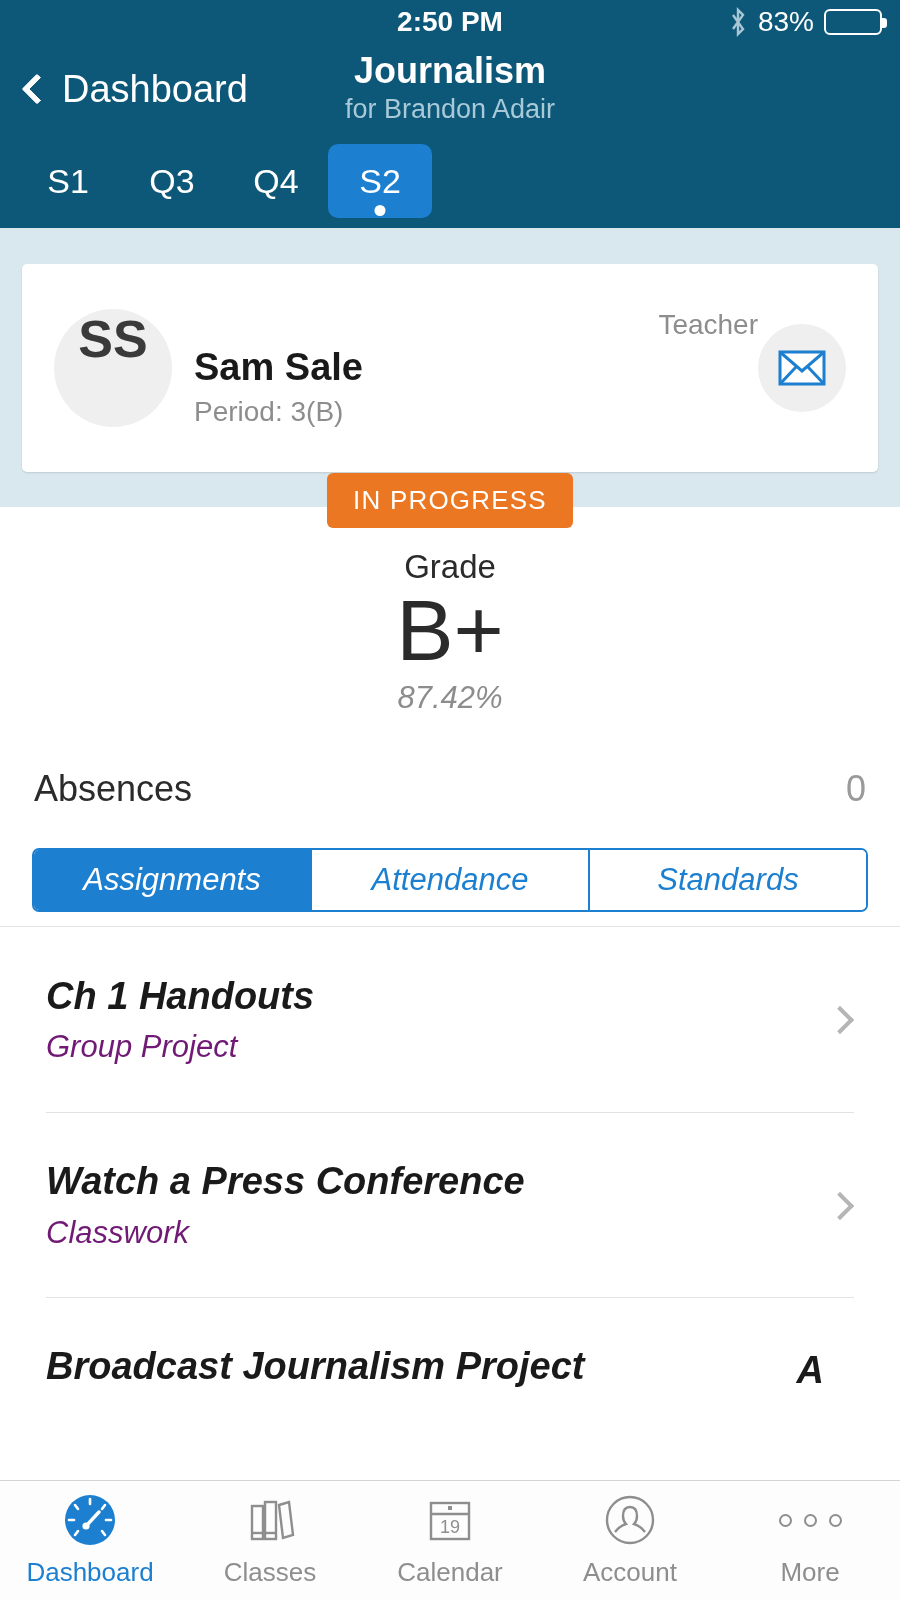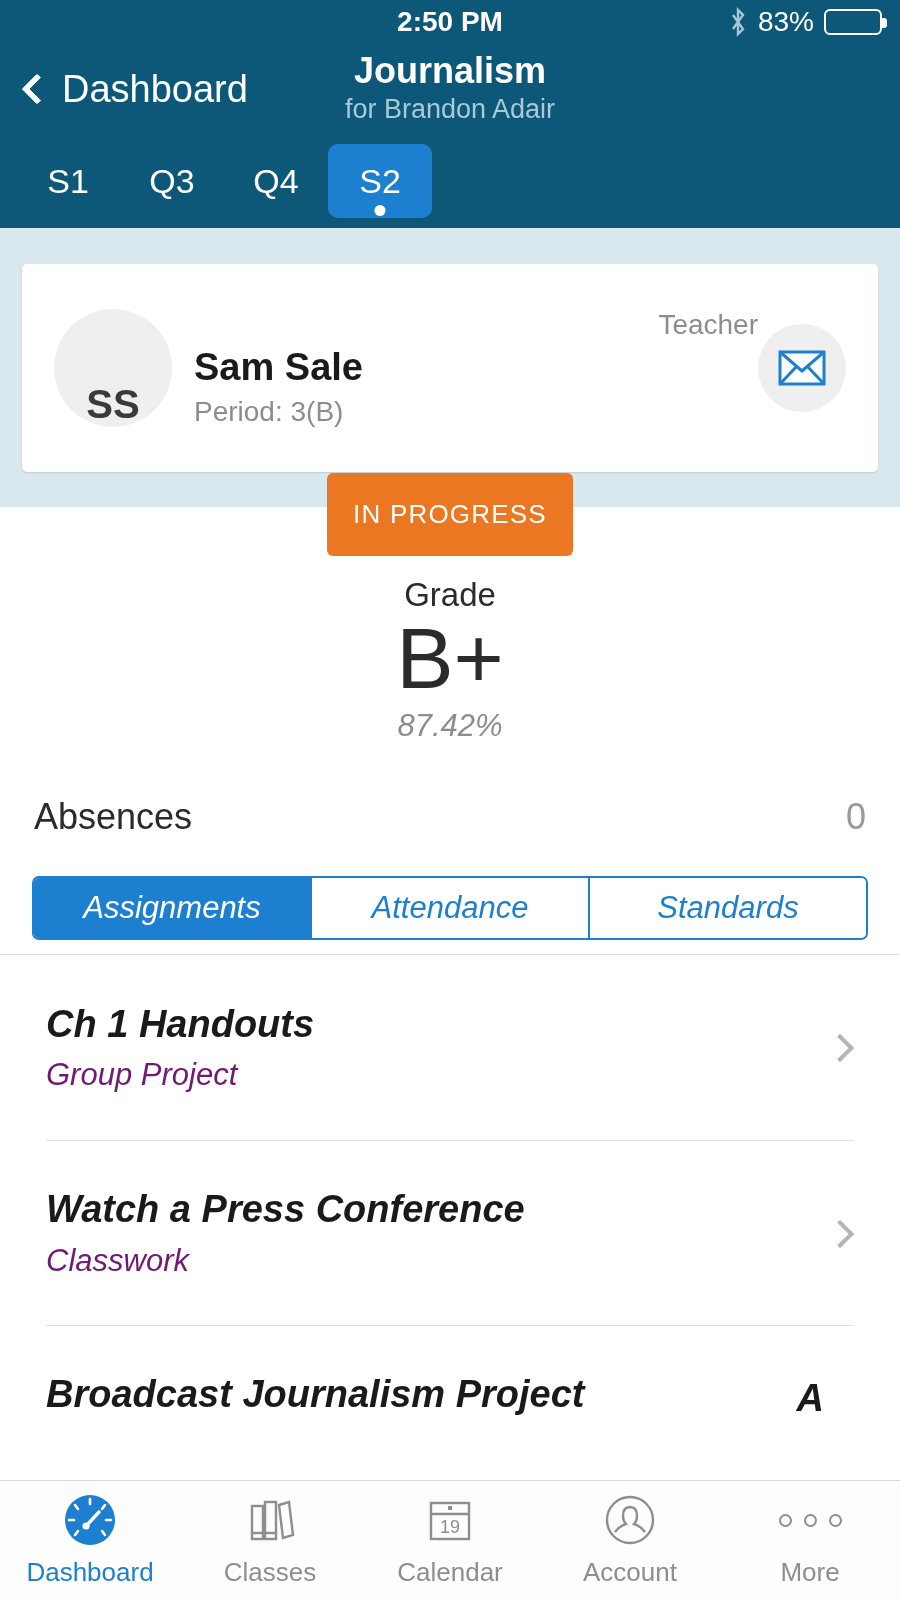--- a/index.html
+++ b/index.html
@@ -64,34 +64,34 @@
   .term.active:after { content:""; position: absolute; bottom: 2px;
           left: 50%; transform: translateX(-50%);
           width: 11px; height: 11px; border-radius: 50%; background: #fff; }
 
   
   .band { background: #d9e8ee; padding: 36px 22px 0 22px; height: 279px; }
   .card { background: #fff; border-radius: 5px; height: 208px;
           display: flex; align-items: center; padding: 0 32px;
           box-shadow: 0 1px 2px rgba(0,0,0,.12); }
   .avatar { width: 118px; height: 118px; border-radius: 50%; background: #efefef;
-            display: flex; align-items: flex-end; justify-content: center;
-            color: #3a3a3a; font-size: 40px; font-weight: bold; flex: 0 0 auto; }
+            display: flex; align-items: flex-start; justify-content: center;
+            color: #3a3a3a; font-size: 52px; font-weight: bold; flex: 0 0 auto; }
   .tinfo { margin-left: 22px; flex: 1; }
   .t-role { color: #8d8d8d; font-size: 28px; line-height: 1.35; text-align: right; }
   .t-name { color: #1a1a1a; font-size: 38px; font-weight: bold; line-height: 1.3; }
   .t-period { color: #8d8d8d; font-size: 28px; line-height: 1.35; }
   .mailbtn { width: 88px; height: 88px; border-radius: 50%; background: #efefef;
              display: flex; align-items: center; justify-content: center;
              cursor: pointer; flex: 0 0 auto; }
 
   
   .gradewrap { text-align: center; position: relative; }
   .badge { display: inline-block; background: #ec7722; color: #fff;
-           font-size: 26px; letter-spacing: 1.2px; padding: 26px 26px;
+           font-size: 26px; letter-spacing: 1.2px; padding: 12px 26px;
            border-radius: 6px; position: relative; top: -34px; }
   .glabel { font-size: 33px; color: #2b2b2b; margin-top: -14px; }
   .gvalue { font-size: 86px; color: #2b2b2b; line-height: .95; margin-top: 4px; }
   .gpct { font-size: 31px; color: #8d8d8d; font-style: italic; margin-top: 8px; }
 
   
   .absences { display: flex; align-items: center; justify-content: space-between;
               padding: 52px 34px 0 34px; }
   .abs-label { font-size: 36px; color: #2b2b2b; }
   .abs-value { font-size: 36px; color: #9a9a9a; }

